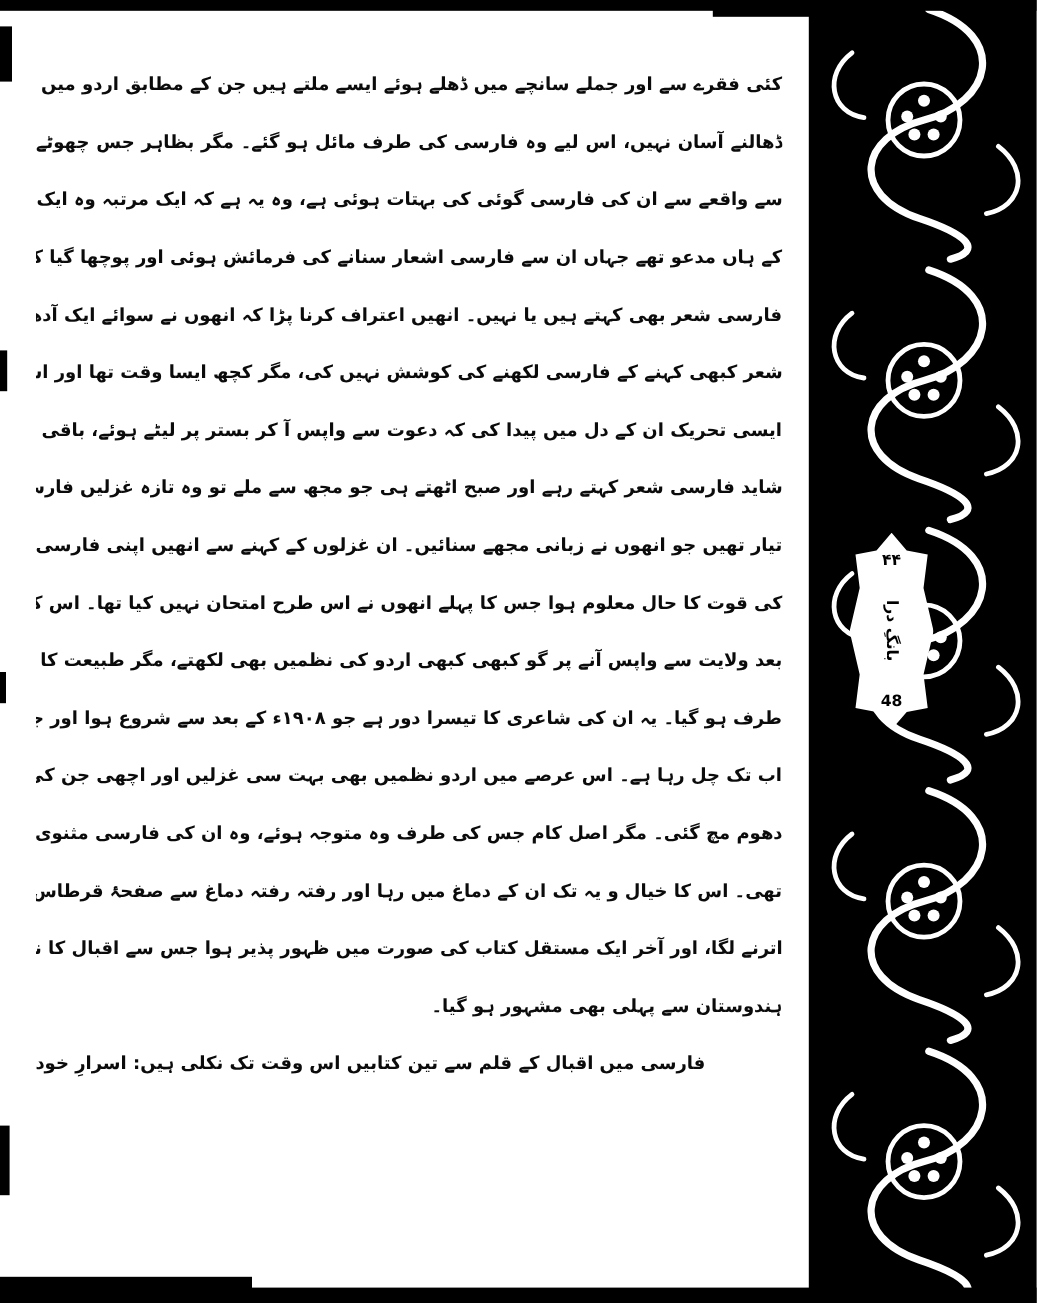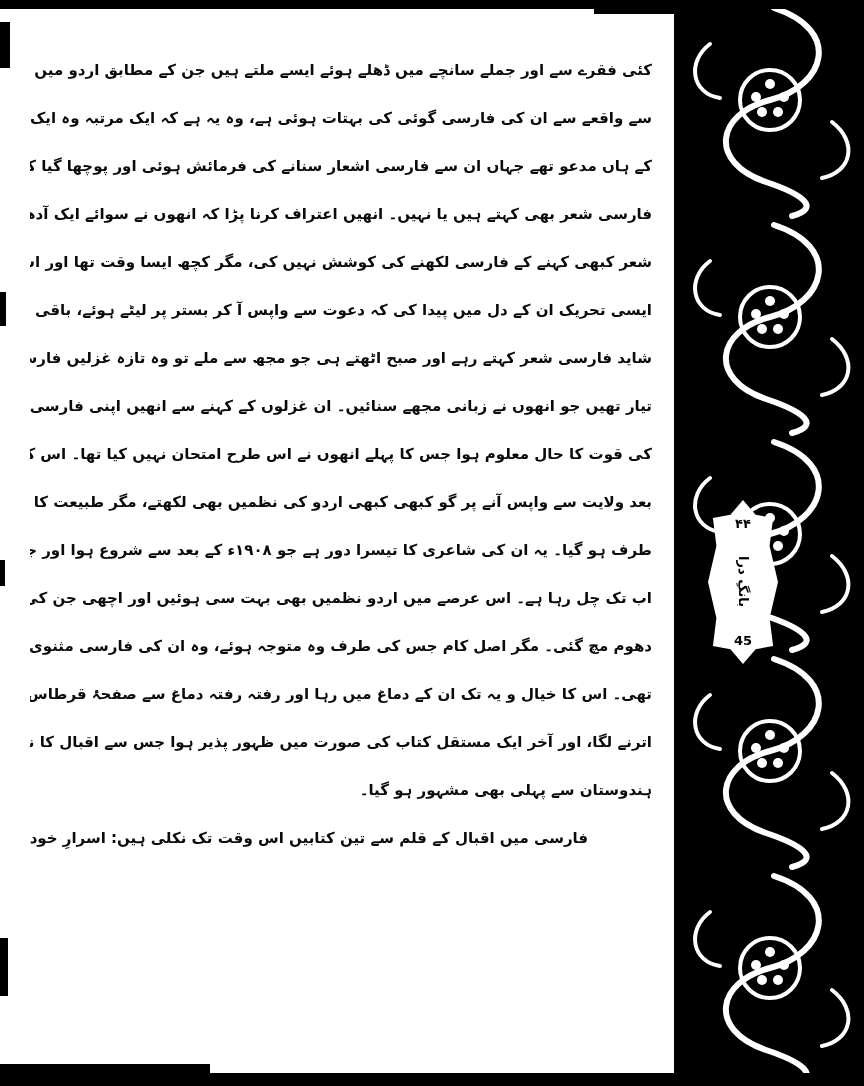--- a/index.html
+++ b/index.html
@@ -45,21 +45,21 @@
     text-align:justify;
     text-align-last:justify;
     overflow:hidden;
     white-space:nowrap;
   }
   .line.short{text-align:right;text-align-last:right;}
   .line.indent{padding-right:64px;}
   
   .medallion{
     position:absolute;
-    top:500px;right:86px;
+    top:444px;right:86px;
     width:70px;height:164px;
     background:#ffffff;
     clip-path:polygon(50% 0%,68% 9%,93% 11%,88% 28%,100% 50%,88% 72%,93% 89%,68% 91%,50% 100%,32% 91%,7% 89%,12% 72%,0% 50%,12% 28%,7% 11%,32% 9%);
     display:flex;flex-direction:column;align-items:center;justify-content:space-between;
     padding:16px 0;box-sizing:border-box;
     z-index:5;
     color:#000;
   }
   .med-num{font-size:13px;font-weight:bold;}
   .med-title{
@@ -103,36 +103,37 @@
       <use href="#motif" y="217"></use>
       <use href="#motif" y="434"></use>
       <use href="#motif" y="651"></use>
       <use href="#motif" y="868"></use>
     </svg>
   </div>
 
   <div class="medallion">
     <span class="med-num">۴۴</span>
     <span class="med-title">بانگِ درا</span>
-    <span class="med-num">45</span>
+    <span class="med-num">48</span>
   </div>
 
   <div class="textblock">
     <div class="line">کئی فقرے سے اور جملے سانچے میں ڈھلے ہوئے ایسے ملتے ہیں جن کے مطابق اردو میں فقرے</div>
+    <div class="line">ڈھالنے آسان نہیں، اس لیے وہ فارسی کی طرف مائل ہو گئے۔ مگر بظاہر جس چھوٹے</div>
     <div class="line">سے واقعے سے ان کی فارسی گوئی کی بہتات ہوئی ہے، وہ یہ ہے کہ ایک مرتبہ وہ ایک دعوت</div>
     <div class="line">کے ہاں مدعو تھے جہاں ان سے فارسی اشعار سنانے کی فرمائش ہوئی اور پوچھا گیا کہ وہ</div>
     <div class="line">فارسی شعر بھی کہتے ہیں یا نہیں۔ انھیں اعتراف کرنا پڑا کہ انھوں نے سوائے ایک آدھ</div>
     <div class="line">شعر کبھی کہنے کے فارسی لکھنے کی کوشش نہیں کی، مگر کچھ ایسا وقت تھا اور اس فرمائش نے</div>
     <div class="line">ایسی تحریک ان کے دل میں پیدا کی کہ دعوت سے واپس آ کر بستر پر لیٹے ہوئے، باقی وقت وہ</div>
     <div class="line">شاید فارسی شعر کہتے رہے اور صبح اٹھتے ہی جو مجھ سے ملے تو وہ تازہ غزلیں فارسی میں</div>
     <div class="line">تیار تھیں جو انھوں نے زبانی مجھے سنائیں۔ ان غزلوں کے کہنے سے انھیں اپنی فارسی گوئی</div>
     <div class="line">کی قوت کا حال معلوم ہوا جس کا پہلے انھوں نے اس طرح امتحان نہیں کیا تھا۔ اس کے</div>
     <div class="line">بعد ولایت سے واپس آنے پر گو کبھی کبھی اردو کی نظمیں بھی لکھتے، مگر طبیعت کا رخ فارسی کی</div>
     <div class="line">طرف ہو گیا۔ یہ ان کی شاعری کا تیسرا دور ہے جو ۱۹۰۸ء کے بعد سے شروع ہوا اور جو</div>
-    <div class="line">اب تک چل رہا ہے۔ اس عرصے میں اردو نظمیں بھی بہت سی ہوئیں اور اچھی جن کی</div>
+    <div class="line">اب تک چل رہا ہے۔ اس عرصے میں اردو نظمیں بھی بہت سی غزلیں اور اچھی جن کی</div>
     <div class="line">دھوم مچ گئی۔ مگر اصل کام جس کی طرف وہ متوجہ ہوئے، وہ ان کی فارسی مثنوی اسرارِ خودی</div>
     <div class="line">تھی۔ اس کا خیال و یہ تک ان کے دماغ میں رہا اور رفتہ رفتہ دماغ سے صفحۂ قرطاس پر</div>
     <div class="line">اترنے لگا، اور آخر ایک مستقل کتاب کی صورت میں ظہور پذیر ہوا جس سے اقبال کا نام</div>
     <div class="line short">ہندوستان سے پہلی بھی مشہور ہو گیا۔</div>
     <div class="line indent">فارسی میں اقبال کے قلم سے تین کتابیں اس وقت تک نکلی ہیں: اسرارِ خودی،</div>
   </div>
 
 </div>
 
 </body></html>

